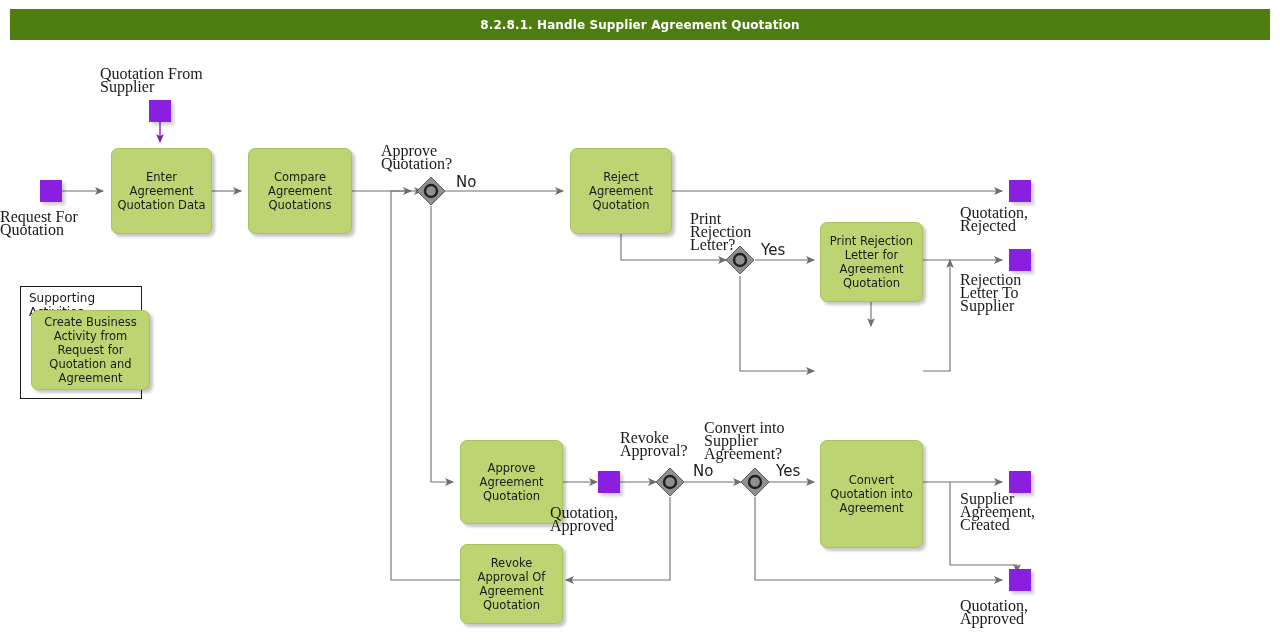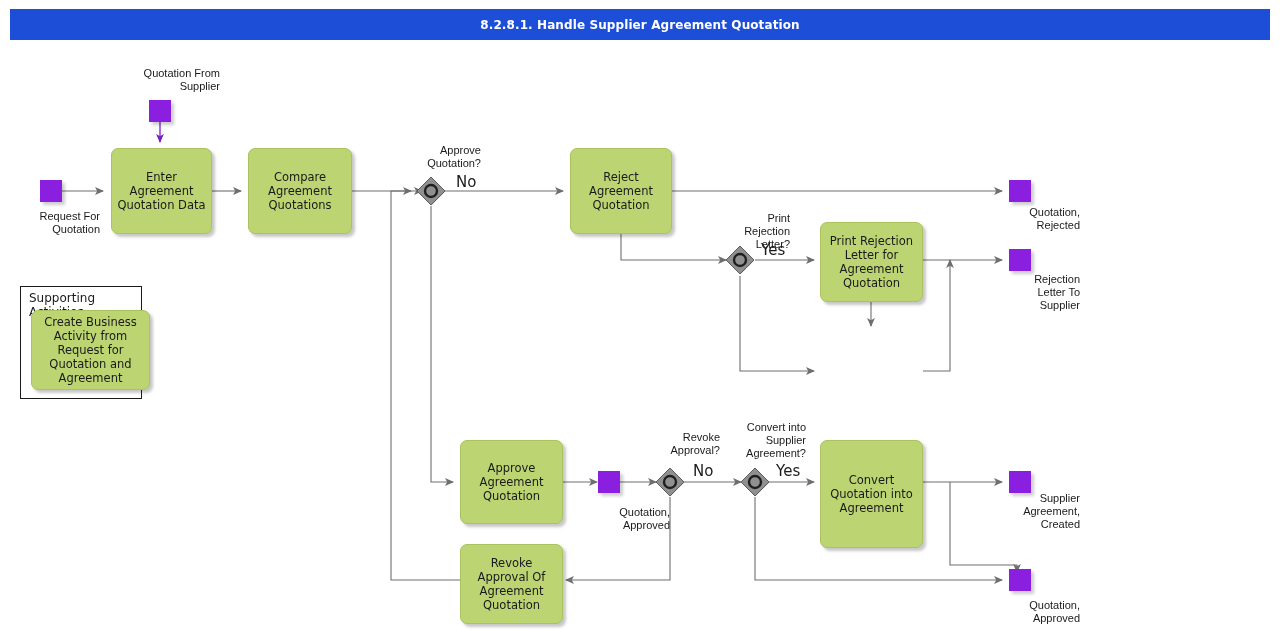--- a/index.html
+++ b/index.html
@@ -16,21 +16,21 @@
     overflow: hidden;
     background: #ffffff;
   }
   
   #title-bar {
     position: absolute;
     left: 10px;
     top: 9px;
     width: 1260px;
     height: 31px;
-    background: #1d4ed8;
+    background: #4d7c0f;
     display: flex;
     align-items: center;
     justify-content: center;
   }
   #title-text {
     color: #ffffff;
     font-size: 12px;
     font-weight: bold;
     letter-spacing: 0.1px;
     font-family: "DejaVu Sans", "Liberation Sans", sans-serif;
@@ -72,26 +72,26 @@
   }
   
   .gateway {
     position: absolute;
     width: 30px;
     height: 30px;
   }
   
   .label {
     position: absolute;
-    font-size: 11px;
+    font-size: 16px;
     line-height: 13px;
     color: #1a1a1a;
-    text-align: right;
+    text-align: left;
     white-space: pre-line;
-    font-family: Liberation Sans, sans-serif;
+    font-family: Liberation Serif, serif;
   }
   .flow-label {
     position: absolute;
     font-size: 15px;
     line-height: 13px;
     color: #1a1a1a;
     font-family: "DejaVu Sans", "Liberation Sans", sans-serif;
   }
   
   #support-group {

